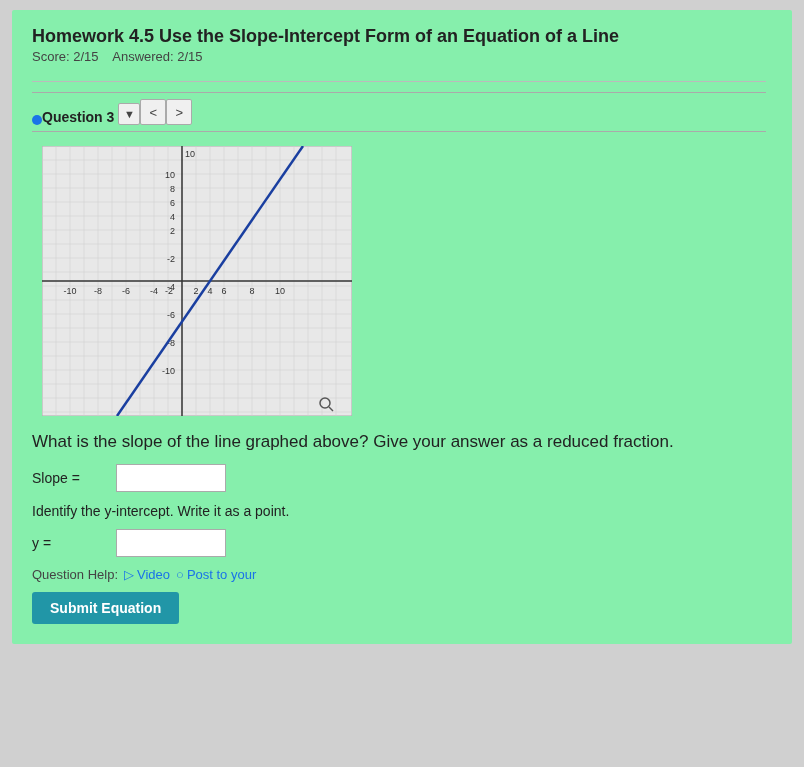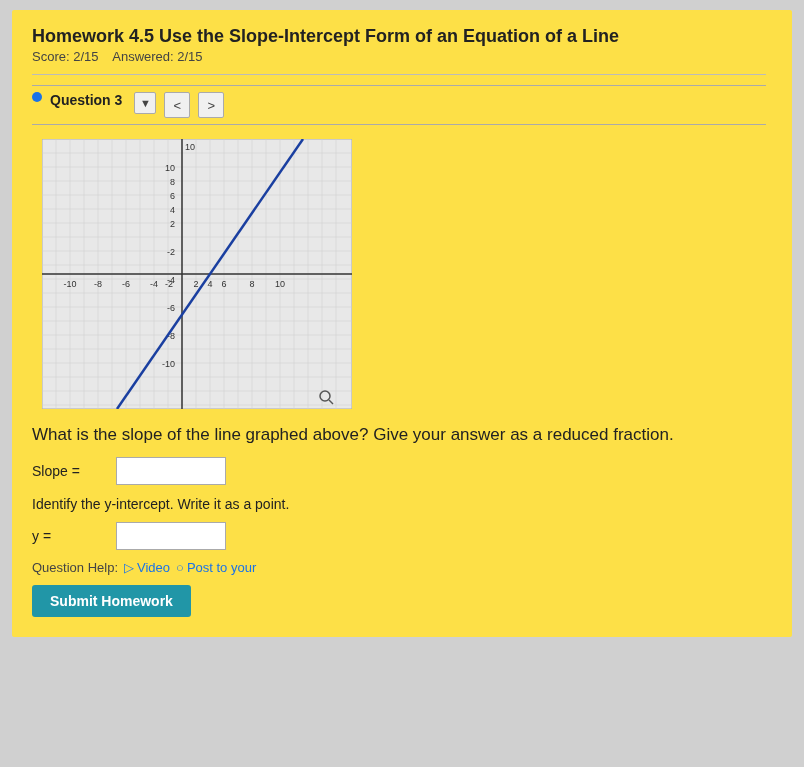--- a/index.html
+++ b/index.html
@@ -6,45 +6,45 @@
     body {
       font-family: Arial, sans-serif;
       background: #d0d0d0;
       width: 804px;
       min-height: 767px;
       display: flex;
       align-items: flex-start;
       justify-content: center;
     }
     .page-container {
-      background: #fde047;
+      background: #86efac;
       width: 780px;
       margin: 10px;
       padding: 16px 26px 20px 20px;
       border-radius: 2px;
     }
     .page-title {
       font-size: 18px;
       font-weight: bold;
       color: #222;
       margin-bottom: 2px;
     }
     .score-line {
       font-size: 13px;
       color: #444;
-      margin-bottom: 10px;
+      margin-bottom: 17px;
     }
     .question-nav {
       display: flex;
-      align-items: flex-start;
+      align-items: flex-end;
       border-top: 1px solid #aaa;
       border-bottom: 1px solid #aaa;
       padding: 6px 0;
       margin-bottom: 14px;
-      gap: 8px;
+      gap: 0;
     }
     .question-dot {
       width: 10px;
       height: 10px;
       background: #1a73e8;
       border-radius: 50%;
       display: inline-block;
     }
     .question-label {
       font-size: 14px;
@@ -292,14 +292,14 @@
       <span>▷</span>
       <span>Video</span>
     </a>
     <a class="help-link" href="#">
       <span>○</span>
       <span>Post to your</span>
     </a>
   </div>
 
   
-  <button class="submit-btn">Submit Homework</button>
+  <button class="submit-btn">Submit Equation</button>
 </div>
 
 </body></html>

